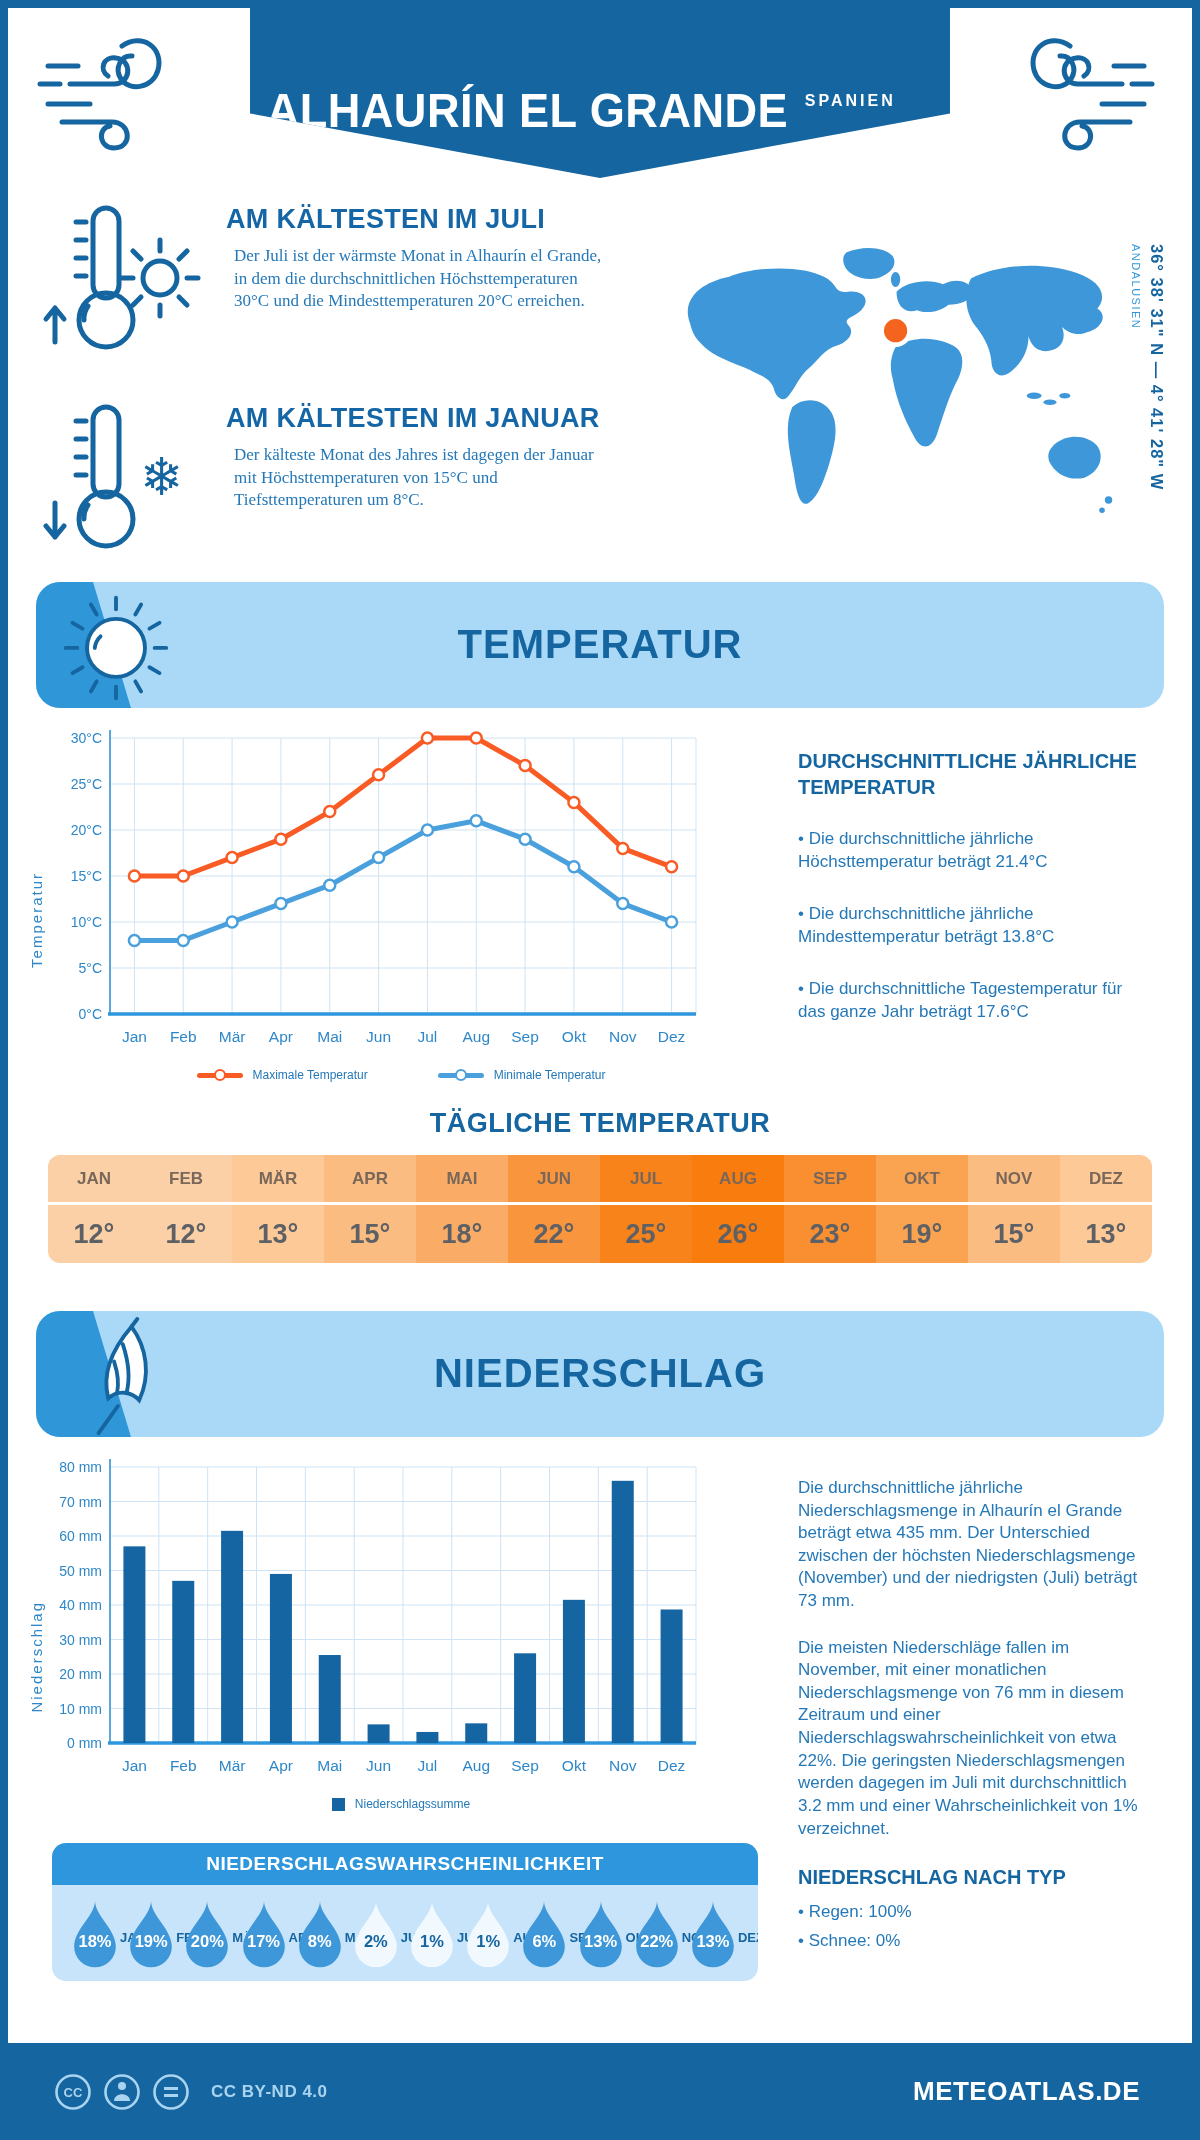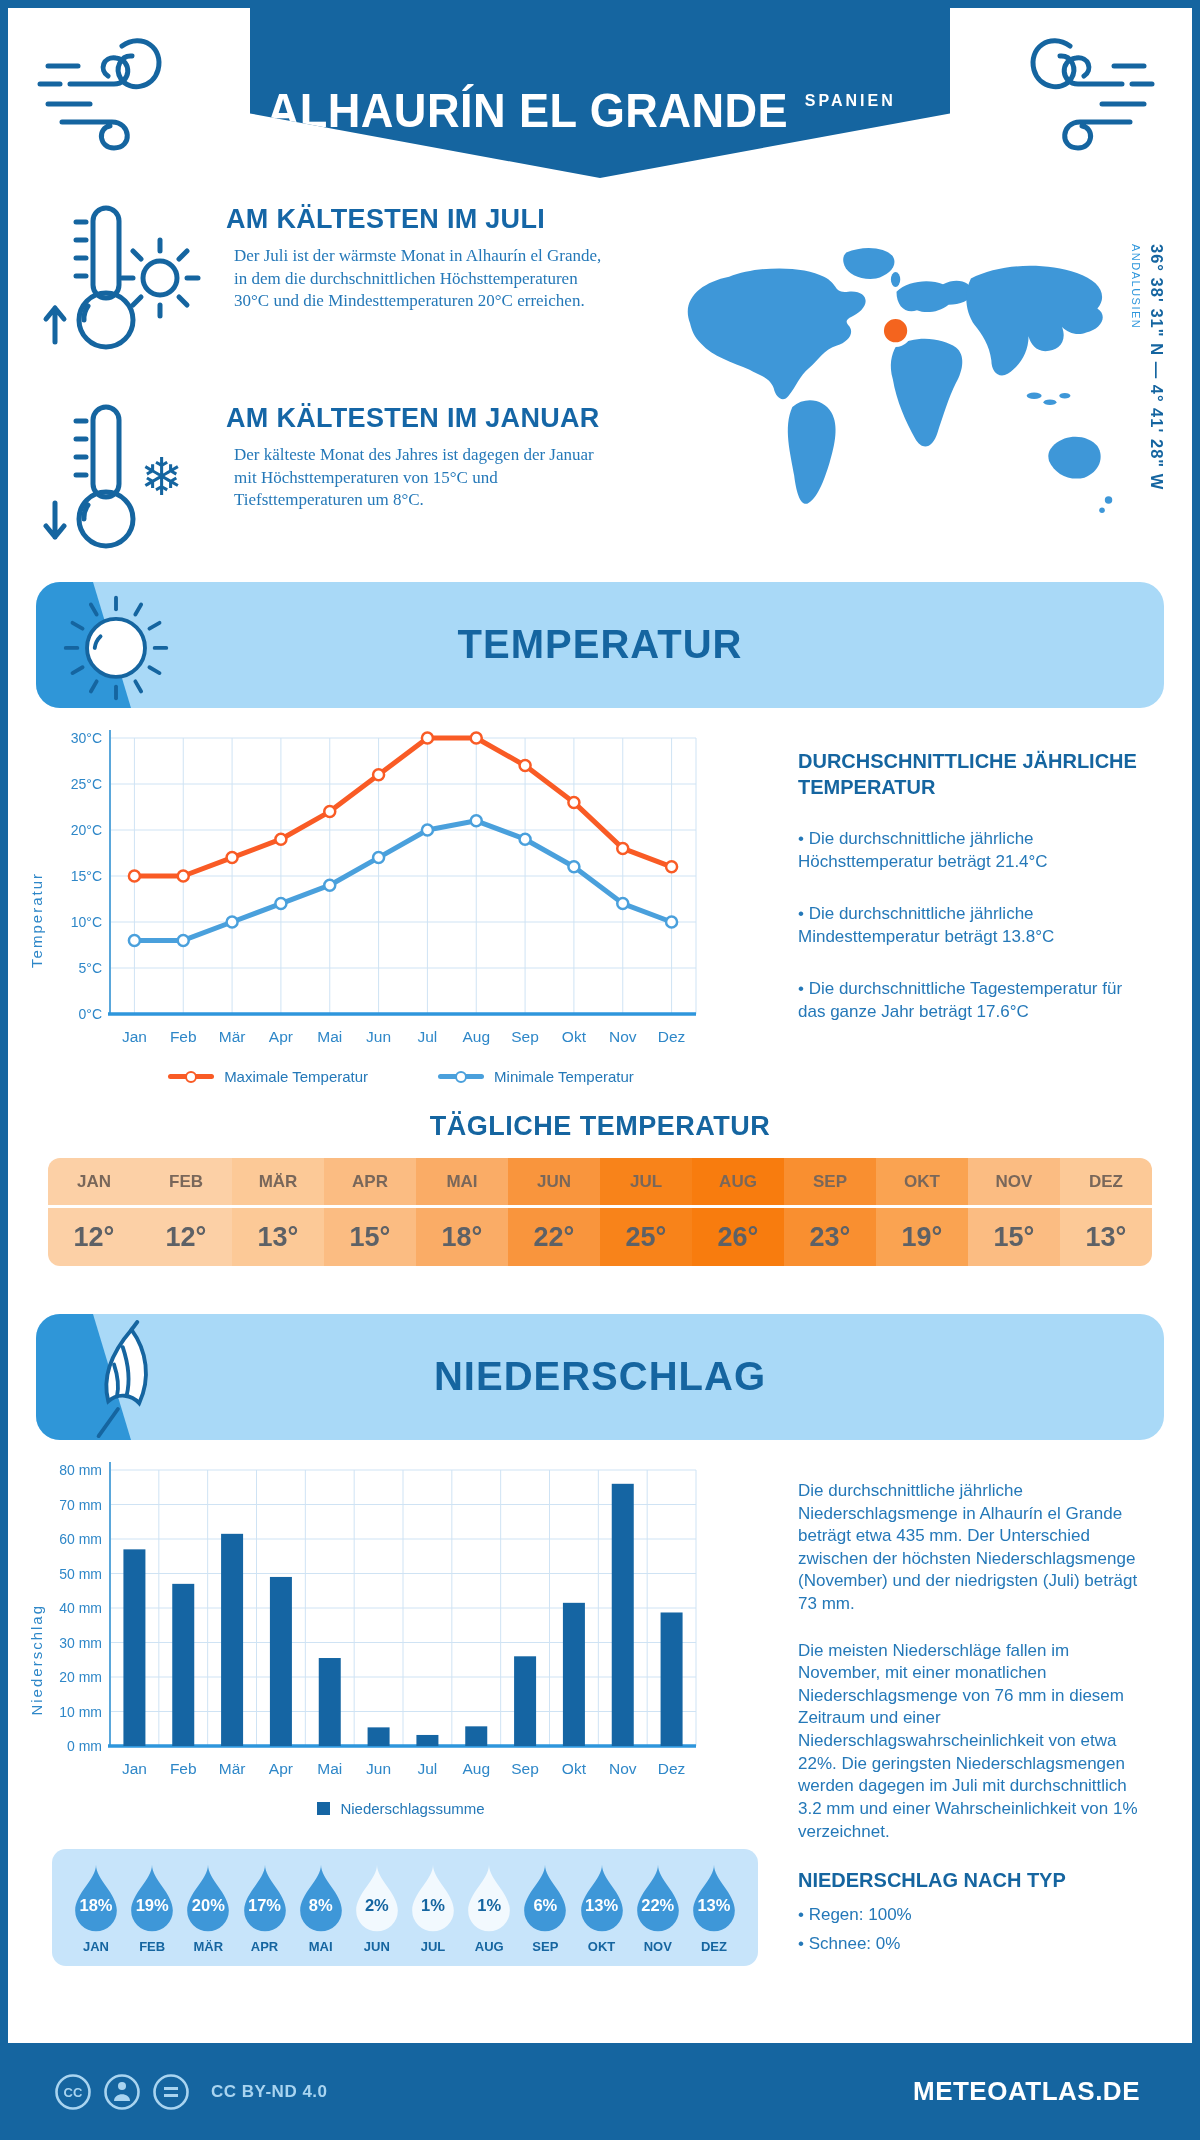--- a/index.html
+++ b/index.html
@@ -40,21 +40,21 @@
           clip-path:polygon(0 0,60% 0,100% 100%,0 100%);}
   .s-icon{position:absolute;left:22px;top:6px;}
   .section-title{position:absolute;left:0;right:0;top:50%;transform:translateY(-52%);
           text-align:center;font-size:40px;font-weight:bold;color:#1565a0;letter-spacing:1px;}
   
   .chart-row{display:flex;padding:14px 14px 0 16px;flex:0 0 auto;}
   .chart-col{width:726px;flex:0 0 auto;position:relative;padding-left:28px;box-sizing:border-box;}
   .ylab{position:absolute;left:4px;top:150px;writing-mode:vertical-rl;transform:rotate(180deg);
         color:#2e87c8;font-size:15px;letter-spacing:2px;}
   .legend{display:flex;justify-content:center;gap:70px;margin-top:4px;align-items:center;}
-  .leg-item{display:flex;align-items:center;gap:10px;font-size:15px;color:#2478b8;}
+  .leg-item{display:flex;align-items:center;gap:10px;font-size:12px;color:#2478b8;}
   .leg-line{display:inline-block;width:46px;height:5px;border-radius:3px;position:relative;}
   .leg-line::after{content:"";position:absolute;left:50%;top:50%;width:8px;height:8px;border-radius:50%;
         background:#fff;border:2.5px solid currentColor;transform:translate(-50%,-50%);}
   .leg-sq{display:inline-block;width:13px;height:13px;}
   .text-col{flex:1;padding:26px 20px 0 48px;}
   .text-col h3{margin:0 0 28px;font-size:20px;line-height:1.3;color:#1565a0;width:340px;}
   .bullet{width:348px;font-size:17px;line-height:1.33;color:#2478b8;margin-bottom:30px;}
   .para{width:352px;font-size:17px;line-height:1.33;color:#2478b8;margin:0 0 24px;}
   .type-line{font-size:17px;color:#2478b8;margin-bottom:9px;}
   
@@ -64,21 +64,21 @@
   .dcol{flex:1;display:flex;flex-direction:column;}
   .mh{height:47px;display:flex;align-items:center;justify-content:center;
         font-size:17px;font-weight:bold;color:#79675a;border-bottom:3px solid #fff;}
   .mv{height:58px;display:flex;align-items:center;justify-content:center;
         font-size:27px;font-weight:bold;color:#5d6166;}
   
   .prob-panel{margin-top:32px;width:706px;border-radius:14px;overflow:hidden;}
   .prob-head{height:42px;background:#2e96dc;color:#fff;display:flex;align-items:center;
         justify-content:center;font-size:19px;font-weight:bold;letter-spacing:.5px;}
   .prob-body{background:#c7e4fa;display:flex;justify-content:space-between;padding:14px 18px 12px;}
-  .drop-col{display:flex;flex-direction:column;align-items:center;width:52px;}
+  .drop-col{display:flex;flex-direction:row;align-items:center;width:52px;}
   .drop{position:relative;width:50px;height:70px;}
   .drop svg{width:50px;height:70px;display:block;}
   .pct{position:absolute;left:0;top:33px;width:100%;text-align:center;font-size:16.5px;font-weight:bold;}
   .drop-label{margin-top:6px;font-size:13px;font-weight:bold;color:#1565a0;}
   
   .footer{margin-top:auto;height:97px;background:#1565a0;display:flex;align-items:center;
         padding:0 52px 0 46px;flex:0 0 auto;}
   .cc-group{display:flex;align-items:center;gap:11px;}
   .cc-text{margin-left:10px;font-size:17px;font-weight:bold;color:#a9d4f0;letter-spacing:.5px;}
   .site{margin-left:auto;font-size:26px;font-weight:bold;color:#fff;letter-spacing:.5px;}
@@ -453,20 +453,21 @@
             <rect x="559.75" y="29.80000000000001" width="22" height="262.2" fill="#1565a3"></rect>
             <rect x="608.5833333333334" y="158.48499999999999" width="22" height="133.51500000000001" fill="#1565a3"></rect>
           </svg></div>
       <div class="legend">
         <span class="leg-item">
           <span class="leg-sq" id="leg-bar" style="background: rgb(21, 101, 163);"></span>
           <span>Niederschlagssumme</span>
         </span>
       </div>
       <div class="prob-panel">
+        <div class="prob-head">NIEDERSCHLAGSWAHRSCHEINLICHKEIT</div>
         <div class="prob-body" id="prob-body">
             <div class="drop-col">
               <div class="drop">
       <svg viewBox="0 0 60 84">
                   <path d="M30 2 C30 20 5 36 5 57 A25 25 0 0 0 55 57 C55 36 30 20 30 2 Z" fill="#3e97d8"></path>
                 </svg>
       <span class="pct" style="color:#fff">18%</span>
     </div>
     <div class="drop-label">JAN</div>
             </div>

